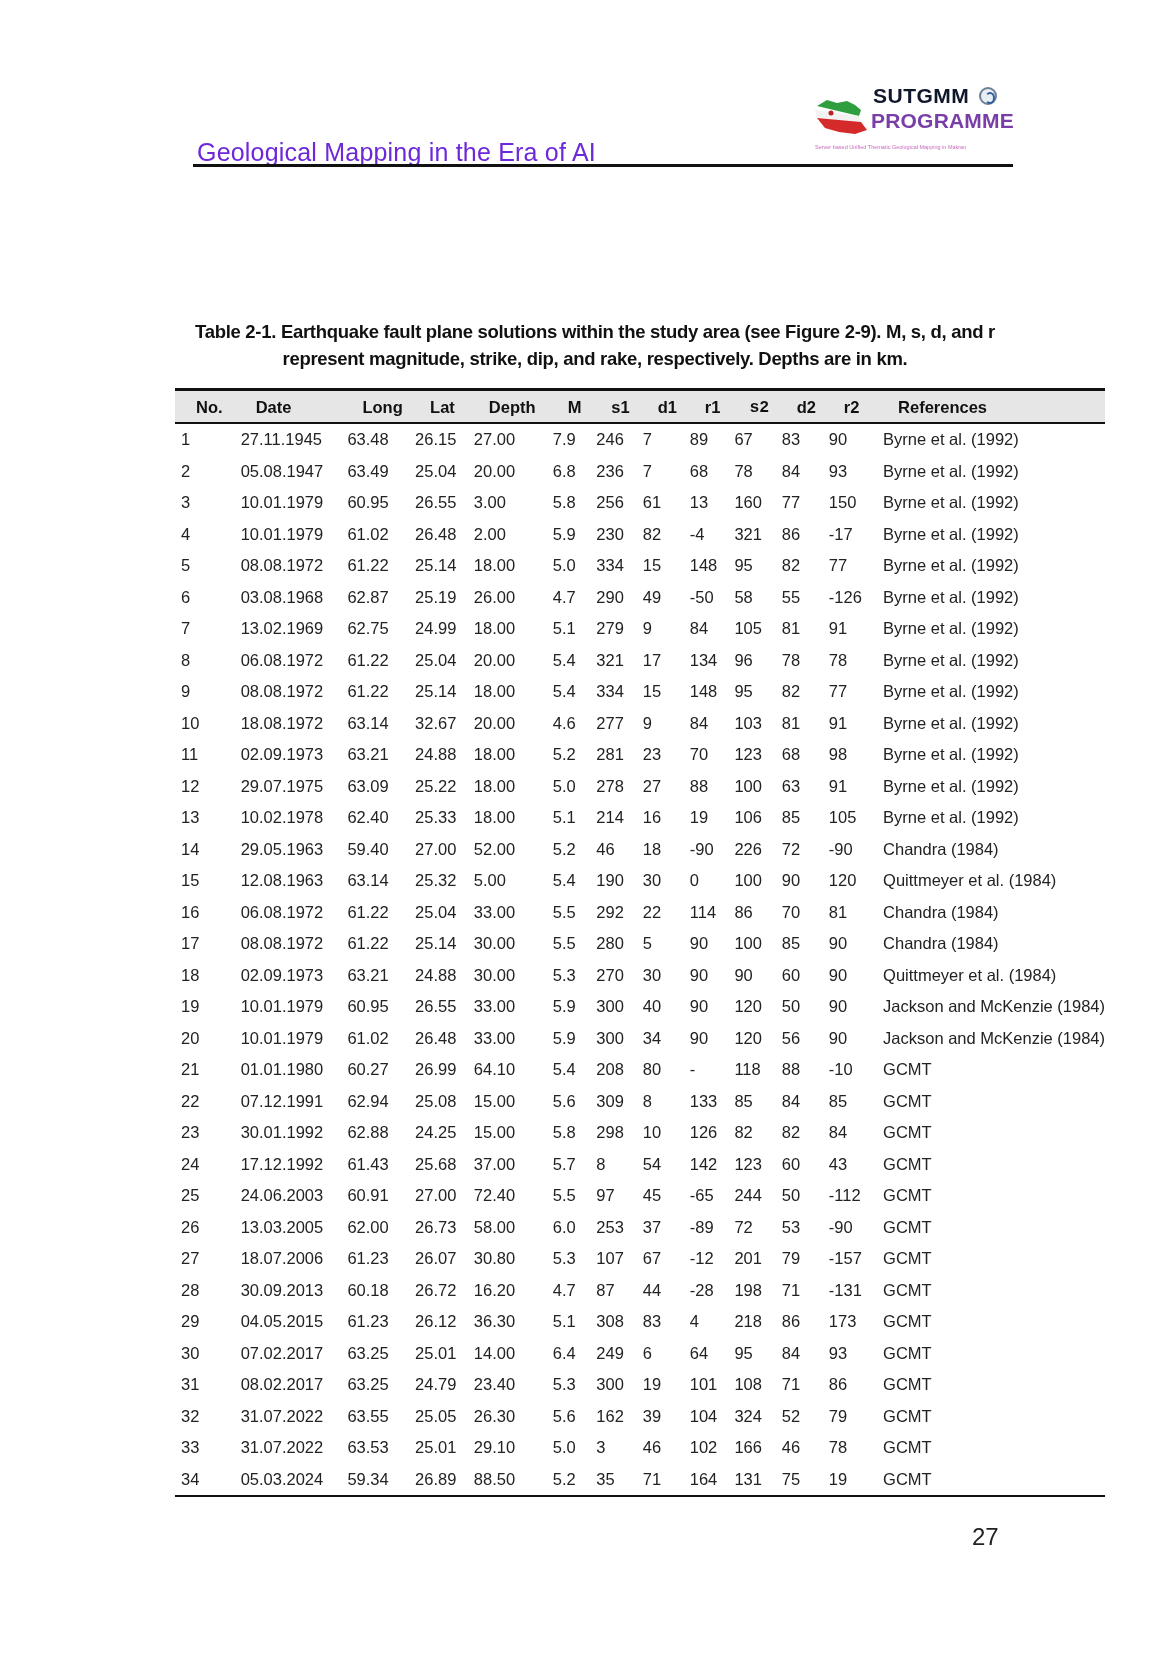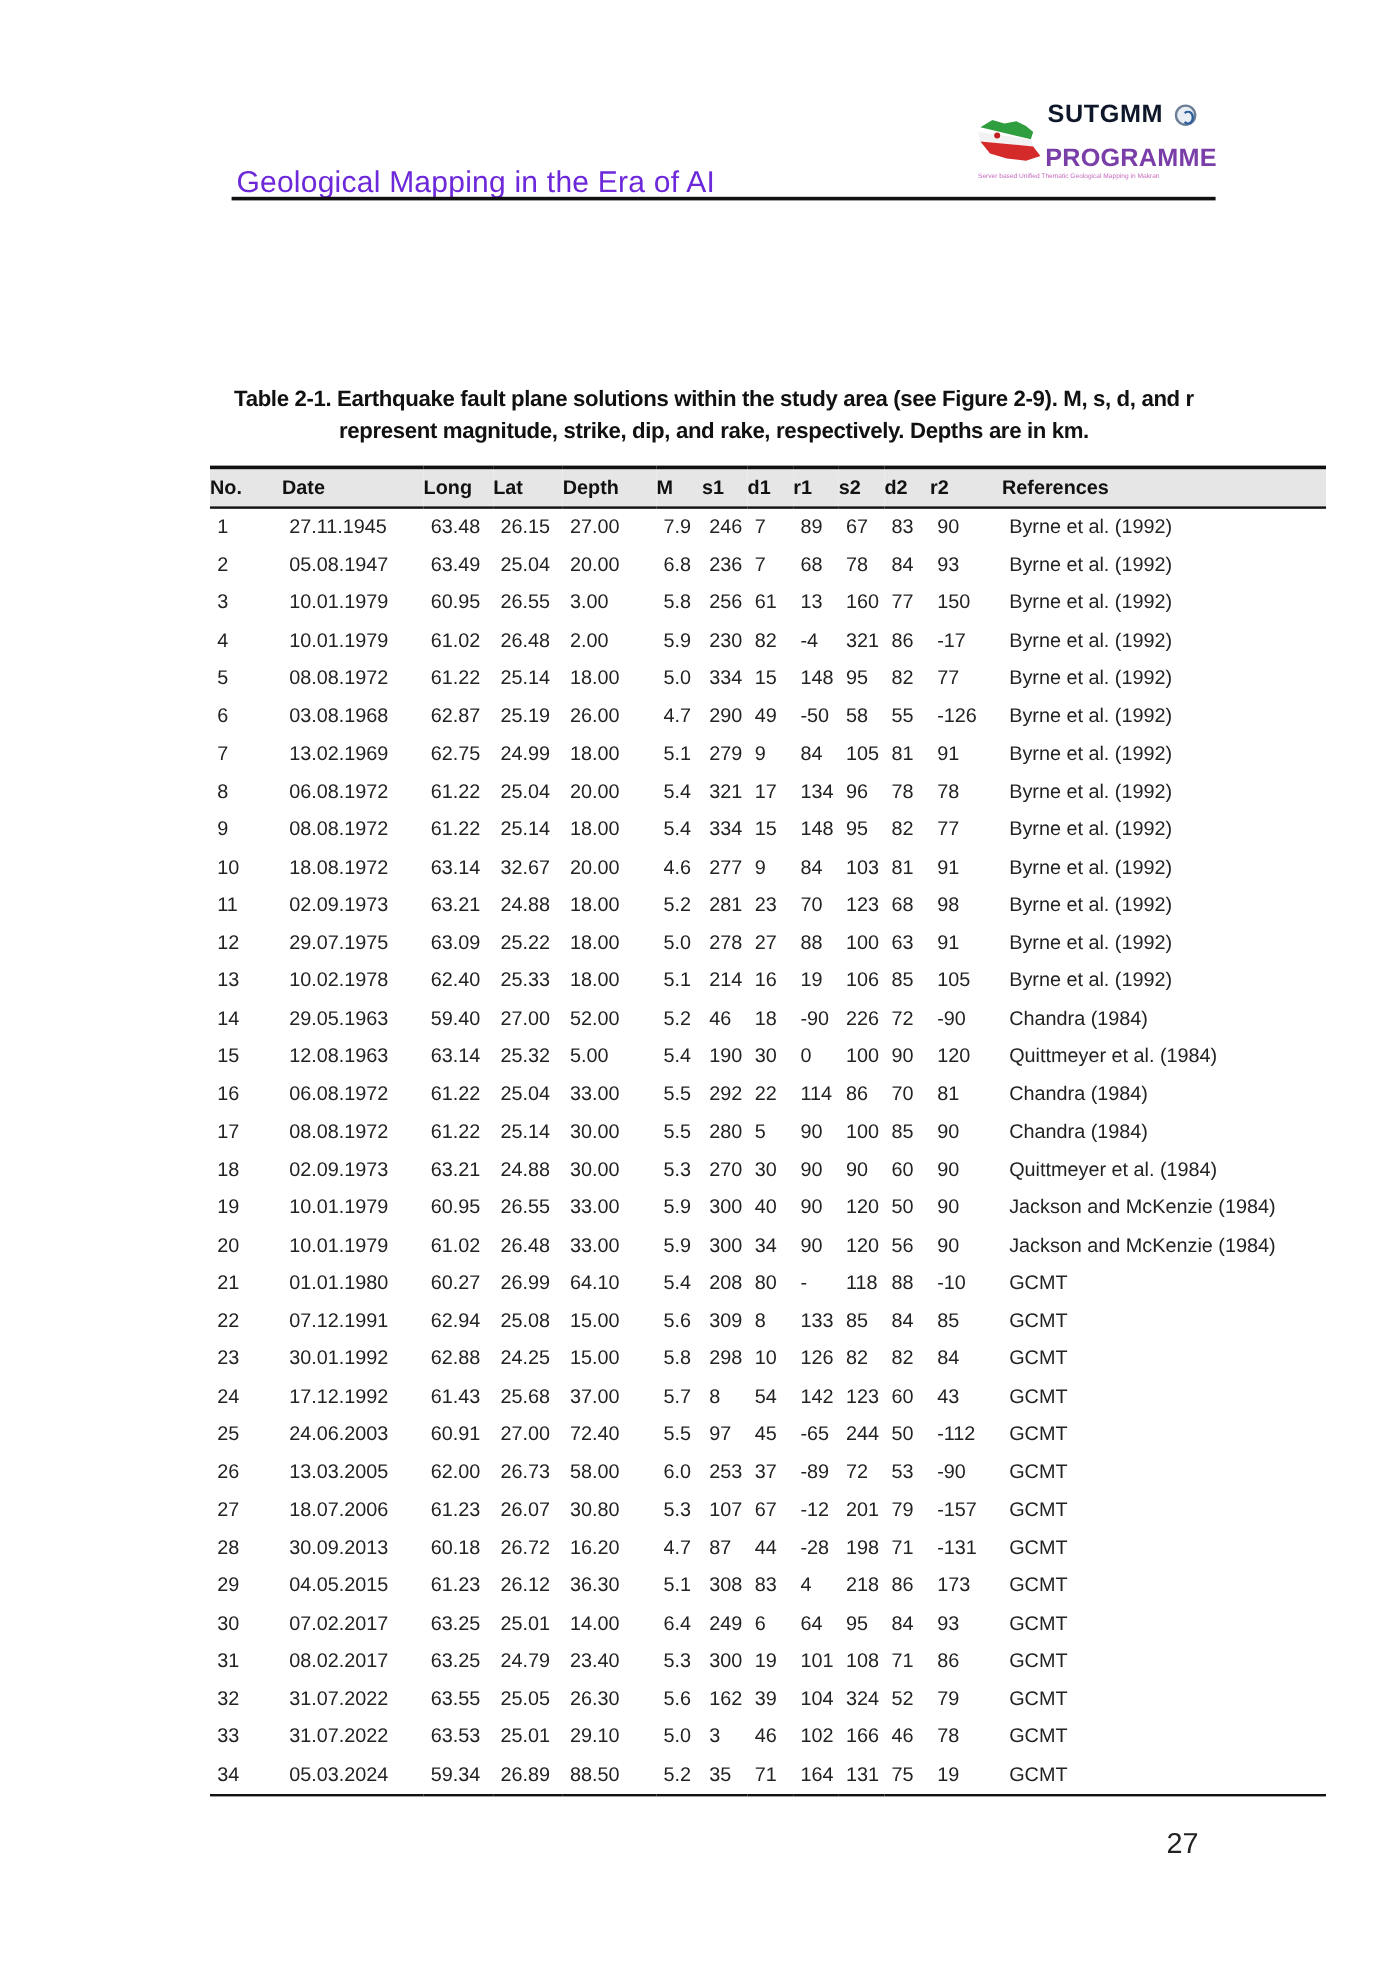--- a/index.html
+++ b/index.html
@@ -6,43 +6,43 @@
   body { width: 1166px; height: 1654px; position: relative; overflow: hidden;
          font-family: "Liberation Sans", "DejaVu Sans", sans-serif; color: #1a1a1a; }
   .page { position: absolute; left: 0; top: 0; width: 1166px; height: 1654px; }
 
   .header { position: absolute; left: 193px; top: 84px; width: 820px; height: 84px; }
   .header-title { position: absolute; left: 4px; top: 18px; font-size: 25px;
                   color: #6d28d9; letter-spacing: 0.2px; margin-top: 36px; }
   .logo { position: absolute; right: 0; top: 0; width: 200px; height: 70px; }
   .logo-map { position: absolute; left: 0; top: 12px; width: 56px; height: 40px; }
   .logo-text1 { position: absolute; left: 60px; top: 0px; font-weight: bold; font-size: 21px; color: #0f172a; letter-spacing: 0.5px; }
-  .logo-text2 { position: absolute; left: 58px; top: 36px; font-weight: bold; font-size: 21px; color: #7a3ea8; letter-spacing: 0.2px; }
+  .logo-text2 { position: absolute; left: 58px; top: 25px; font-weight: bold; font-size: 21px; color: #7a3ea8; letter-spacing: 0.2px; }
   .logo-emblem { position: absolute; left: 166px; top: 3px; width: 18px; height: 18px; border-radius: 50%;
                  border: 2px solid #6d7f97; background: #e9eef5; box-sizing: border-box; }
   .logo-emblem::after { content: ""; position: absolute; left: 4px; top: 3px; width: 6px; height: 8px;
                  border: 2px solid #2f5f9c; border-left-color: transparent; border-radius: 50%; }
   .logo-sub { position: absolute; left: 2px; top: 60px; font-size: 5.5px; color: #c76bbd; white-space: nowrap; }
   .header-rule { position: absolute; left: 193px; top: 164px; width: 820px; height: 3px; background: #111; }
 
   .body-text { position: absolute; left: 197px; top: 188px; width: 812px; font-size: 24.5px;
                line-height: 37px; color: #2a2a2a; text-align: justify; text-align-last: left; }
 
   .caption { position: absolute; left: 180px; top: 318px; width: 830px; text-align: center;
              font-weight: bold; font-size: 18.5px; line-height: 27px; color: #111; letter-spacing: -0.3px; }
 
   table.data { position: absolute; left: 175px; top: 388px; width: 930px; border-collapse: collapse;
                font-size: 16.5px; color: #222; }
   table.data thead tr { background: #e6e6e6; border-top: 3px solid #111; border-bottom: 2px solid #111; }
-  table.data th { text-align: left; font-weight: bold; padding: 5px 0 4px 0; height: 22px; color: #111; }
+  table.data th { text-align: left; font-weight: bold; padding: 5px 0 4px 21px; height: 22px; color: #111; }
   table.data td { text-align: left; padding: 0 0 0 6px; height: 31.5px; white-space: nowrap; }
   table.data tbody tr:last-child td { border-bottom: 2px solid #111; }
   .c-no { width: 60px; } .c-date { width: 118px; } .c-long { width: 58px; } .c-lat { width: 58px; }
   .c-depth { width: 78px; } .c-m { width: 38px; } .c-s1 { width: 38px; } .c-d1 { width: 38px; }
-  .c-r1 { width: 38px; margin-top: 20px; } .c-s2 { width: 38px; } .c-d2 { width: 38px; margin-top: 22px; } .c-r2 { width: 60px; }
+  .c-r1 { width: 38px; margin-top: 20px; } .c-s2 { width: 38px; font-family: Liberation Mono, monospace; } .c-d2 { width: 38px; margin-top: 22px; } .c-r2 { width: 60px; }
 
   .page-number { position: absolute; left: 972px; top: 1523px; font-size: 24px; color: #222; }
 </style>
 </head>
 <body>
 
 <div class="page">
 
   <div class="header">
     <div class="header-title">Geological Mapping in the Era of AI</div>

